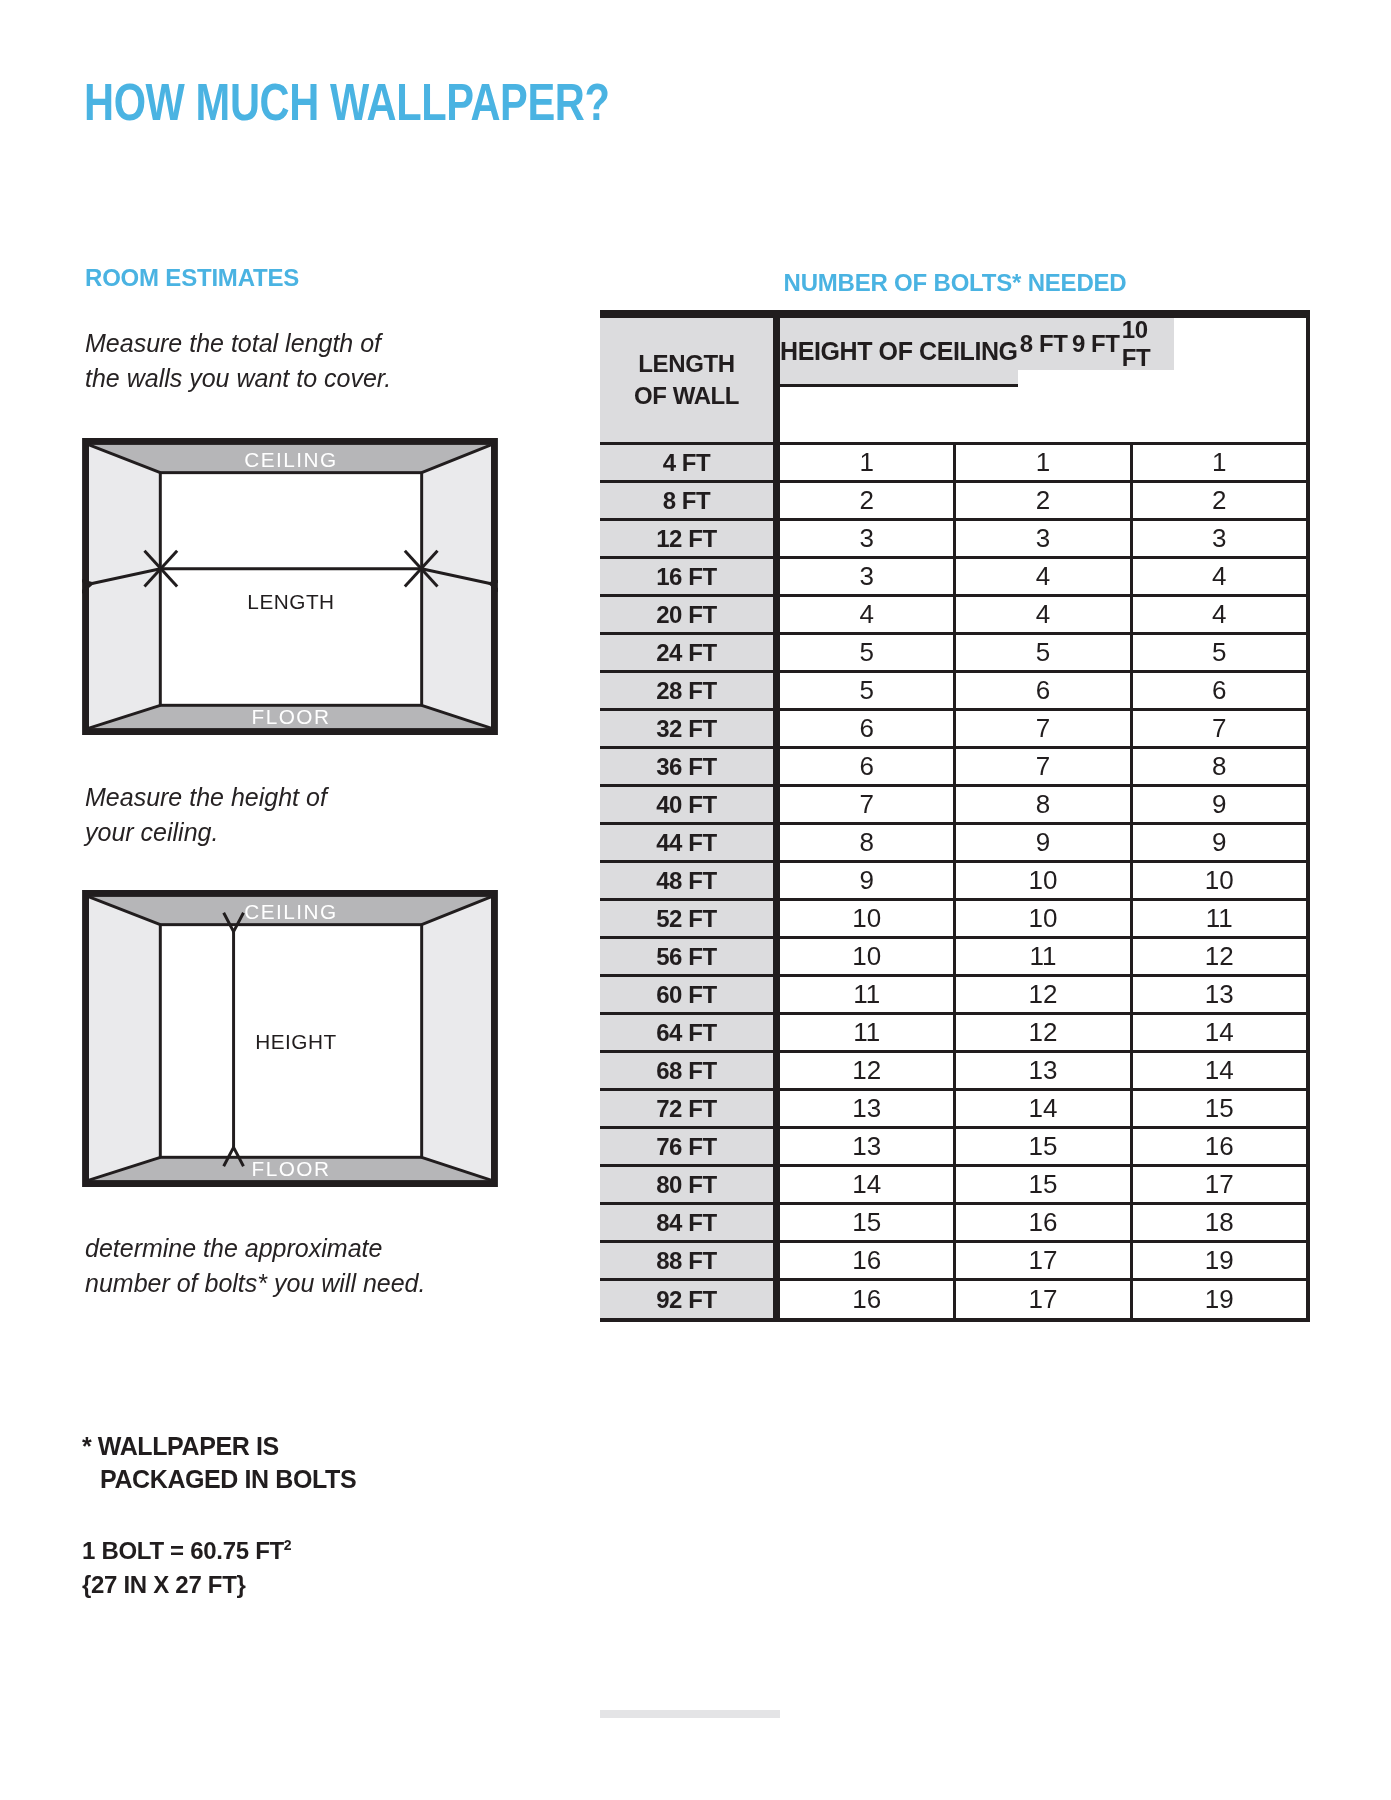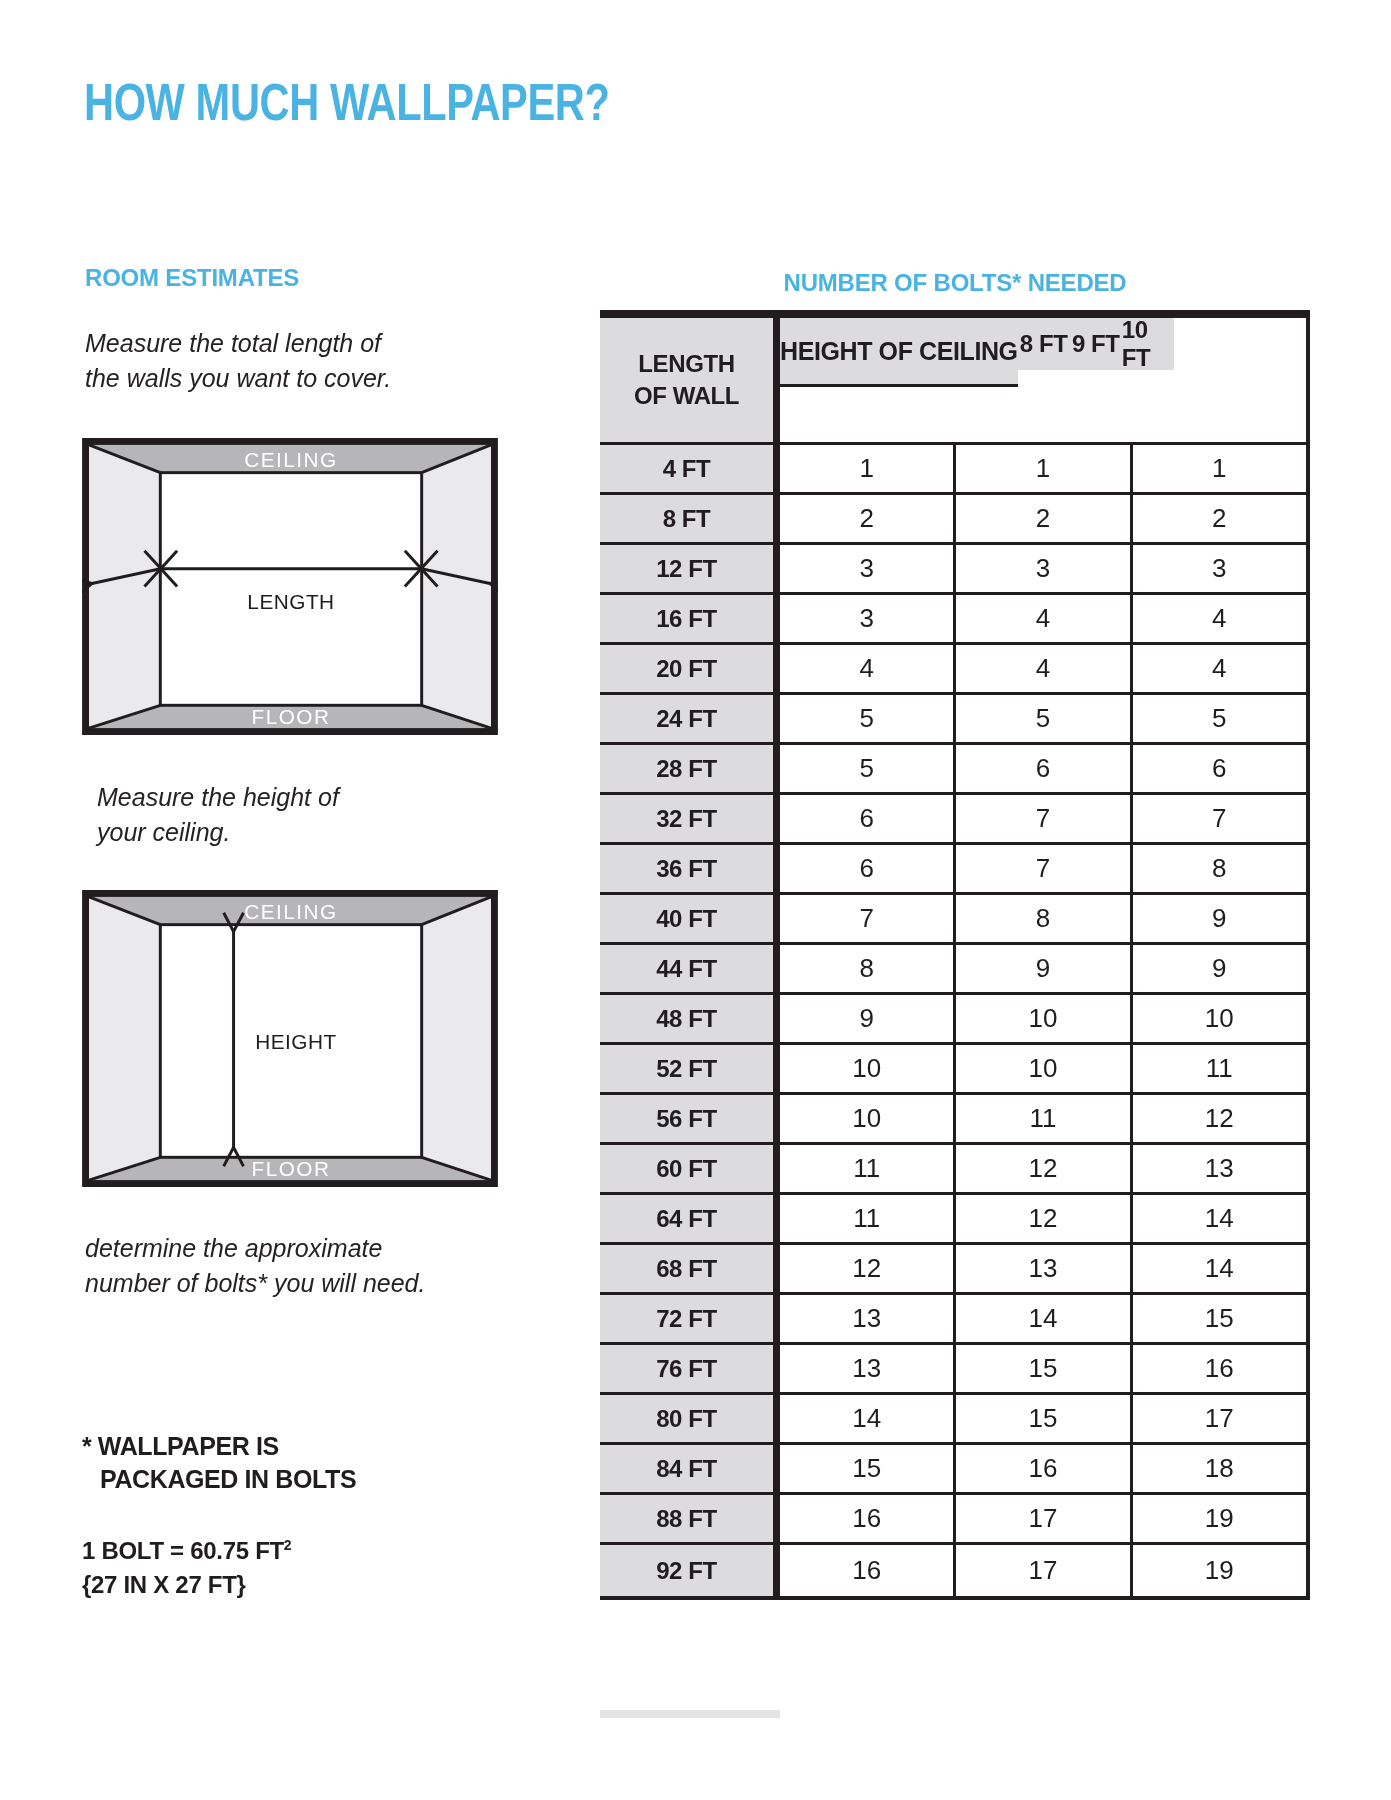--- a/index.html
+++ b/index.html
@@ -16,21 +16,21 @@
 
   .title{position:absolute;left:84px;top:72px;font-size:52px;font-weight:bold;color:var(--blue);
          white-space:nowrap;transform:scaleX(0.80);transform-origin:left top;letter-spacing:-0.5px;}
 
   .sec-head{position:absolute;font-size:24px;font-weight:bold;color:var(--blue);letter-spacing:-0.2px;}
   .room-head{left:85px;top:264px;}
   .table-head{left:600px;top:269px;width:710px;text-align:center;}
 
   .body-par{position:absolute;left:85px;font-size:25px;line-height:35px;color:#262223;font-style:italic;}
   .p1{top:326px;}
-  .p2{top:780px;margin-left:12px;}
+  .p2{top:780px;}
   .p3{top:1231px;}
 
   .diagram{position:absolute;left:82px;}
   .d1{top:438px;}
   .d2{top:890px;}
   .diagram text{font-family:"Liberation Sans","DejaVu Sans",sans-serif;}
   .trap-label{fill:#ffffff;font-size:21px;letter-spacing:1.5px;}
   .dim-label{fill:var(--ink);font-size:21px;letter-spacing:0.5px;}
 
   .footnote{position:absolute;left:82px;top:1430px;font-size:25px;font-weight:bold;line-height:33px;letter-spacing:-0.4px;}
@@ -43,22 +43,22 @@
           border-top:8px solid var(--ink);border-right:4px solid var(--ink);border-bottom:4px solid var(--ink);}
   .thead{display:flex;border-bottom:3px solid var(--ink);}
   .corner{width:180px;height:124px;background:var(--cellgray);border-right:7px solid var(--ink);
           display:flex;flex-direction:column;justify-content:center;align-items:center;
           font-size:24px;font-weight:bold;line-height:32px;letter-spacing:-0.4px;}
   .head-right{flex:1;display:flex;flex-direction:row;}
   .hoc{height:69px;border-bottom:3px solid var(--ink);background:var(--cellgray);
        display:flex;align-items:center;justify-content:center;font-size:25px;font-weight:bold;letter-spacing:-0.4px;}
   .subrow{height:52px;display:flex;background:var(--cellgray);}
   .subcell{flex:1;display:flex;align-items:center;justify-content:center;font-size:24px;font-weight:bold;letter-spacing:-0.4px;}
-  .trow{display:flex;height:50px;border-bottom:3px solid var(--ink);background:#fff;}
-  .trow:last-child{height:51px;border-bottom:none;}
+  .trow{display:flex;height:38px;border-bottom:3px solid var(--ink);background:#fff;}
+  .trow:last-child{height:37px;border-bottom:none;}
   .rlabel{width:180px;background:var(--cellgray);border-right:7px solid var(--ink);
           display:flex;align-items:center;justify-content:center;font-size:24px;font-weight:bold;letter-spacing:-0.4px;}
   .cell{flex:1;display:flex;align-items:center;justify-content:center;font-size:26px;border-right:3px solid var(--ink);}
   .cell:last-child{border-right:none;}
   .under-strip{position:absolute;left:600px;top:1710px;width:180px;height:8px;background:var(--stripgray);}
 </style>
 </head>
 <body>
 
 <div class="page">

